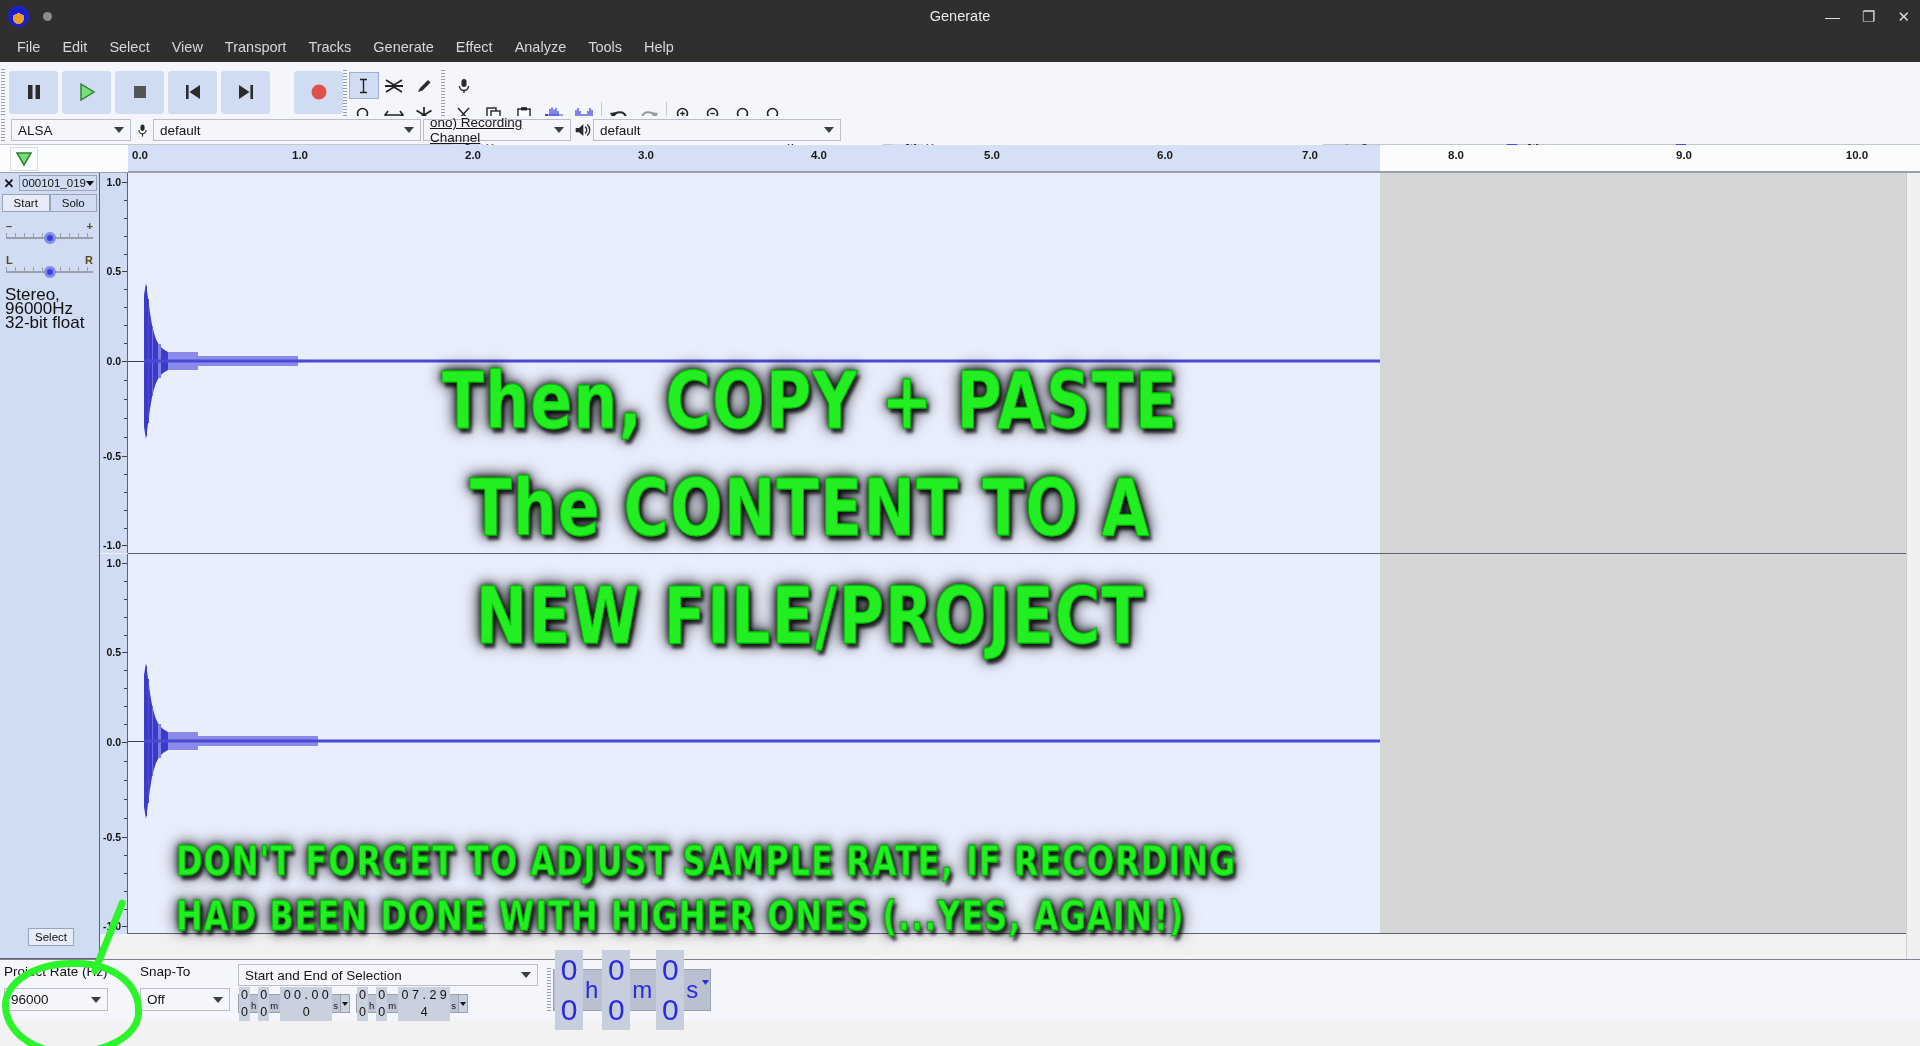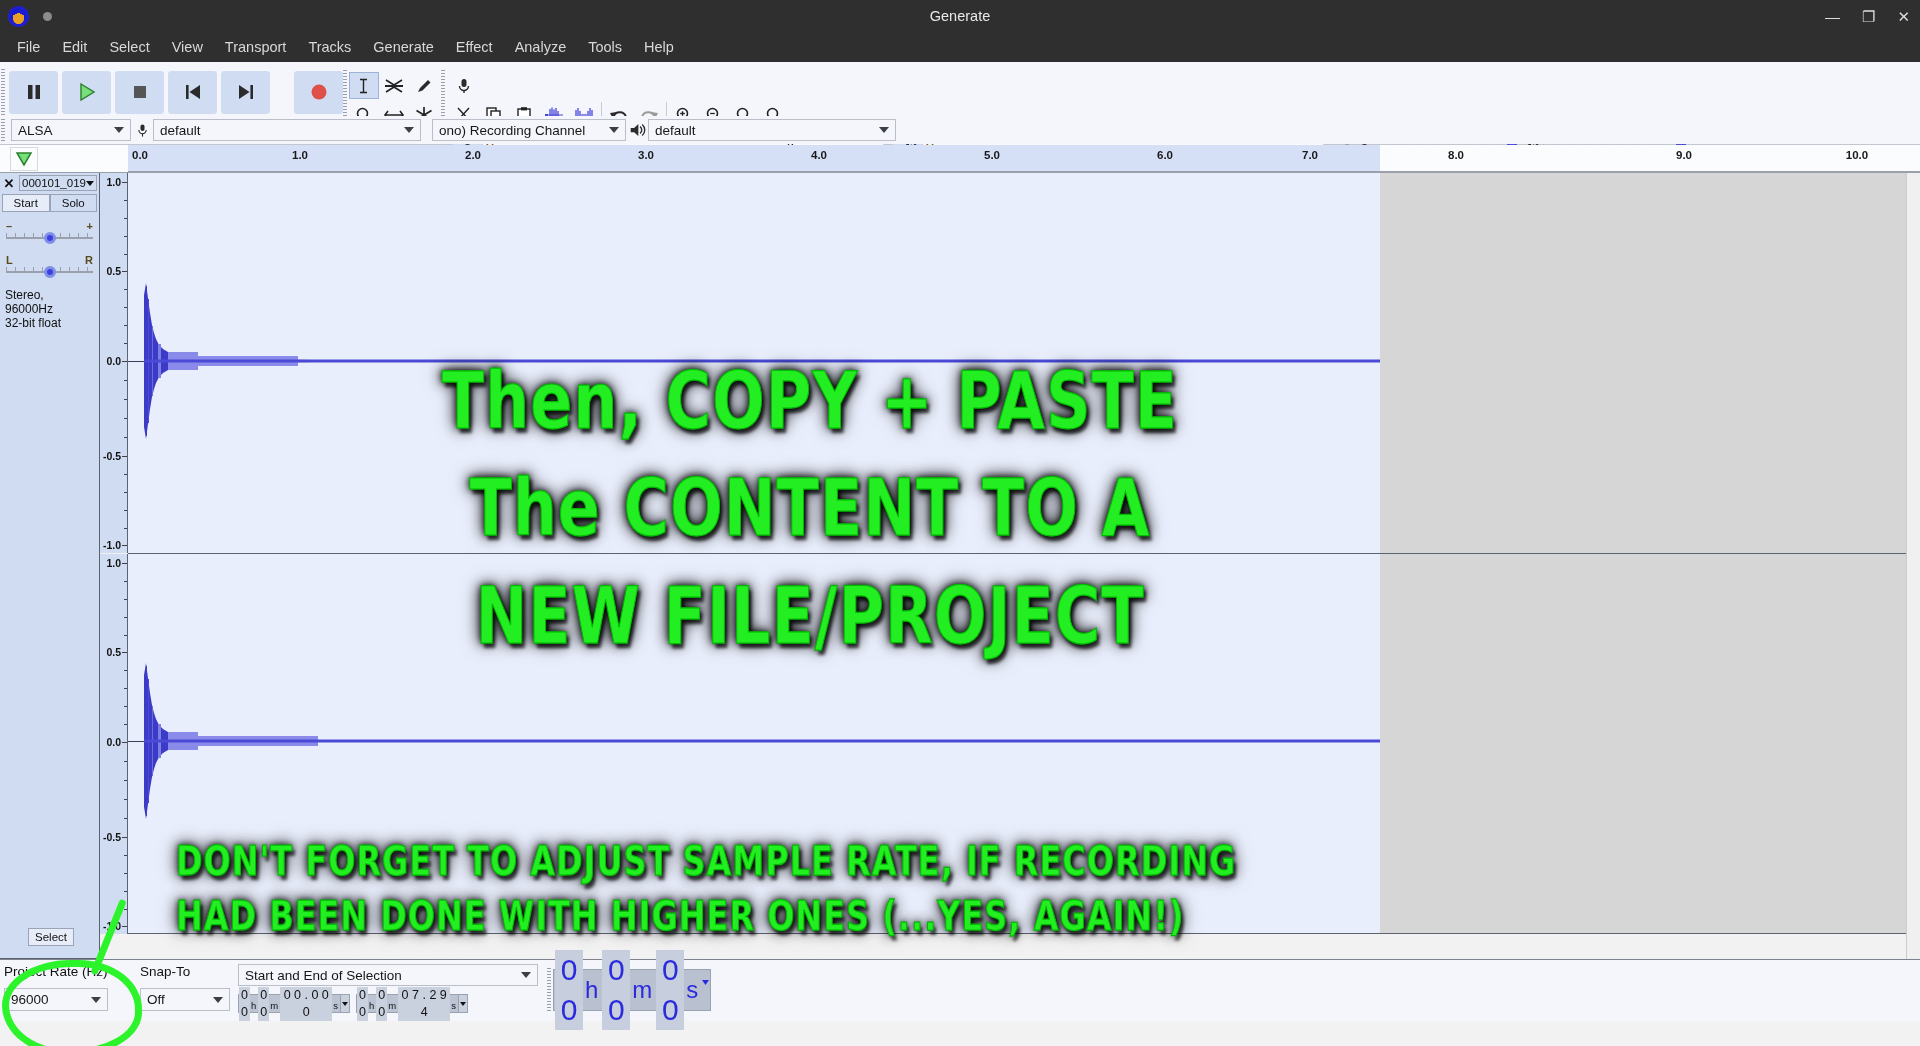--- a/index.html
+++ b/index.html
@@ -192,21 +192,21 @@
   .tp-slider .track2 { position:absolute; left:0; right:0; top:17px; height:2px; background:#9aa0ab; }
   .tp-slider .ticks2 {
     position:absolute; left:0; right:0; top:13px; height:5px;
     background-image: repeating-linear-gradient(to right, #9aa0ab 0 1px, transparent 1px 9px);
   }
   .tp-slider .knob2 {
     position:absolute; top:12px; left:50%; transform:translateX(-50%);
     width:12px; height:12px; border-radius:50%; background:#3f3fe0;
     border: 3px solid #7f8fe8;
   }
-  .tp-info { padding: 8px 5px 0 5px; font-size:12px; color:#111; line-height:14px; }
+  .tp-info { padding: 8px 5px 0 5px; font-size:17px; color:#111; line-height:14px; }
   .tp-select-btn {
     position:absolute; bottom: 12px; left: 28px; width: 46px; height: 18px;
     border:1px solid #9aa4b6; background:#e6ecf8; font-size:11.5px; color:#111;
     text-align:center; line-height:16px;
   }
 
   
   .vruler {
     position: absolute; left: 100px; width: 28px;
     background: #cfdcf2; border-right: 1px solid #5b6270;
@@ -643,21 +643,21 @@
       <svg width="13" height="17" viewBox="0 0 16 19">
           <rect x="5.5" y="2" width="5" height="8" rx="2.5" fill="#2b2b2b"></rect>
           <path d="M3.5 9a4.5 4.5 0 0 0 9 0" stroke="#2b2b2b" stroke-width="1.4" fill="none"></path>
           <line x1="8" y1="13.5" x2="8" y2="17" stroke="#2b2b2b" stroke-width="1.4"></line>
         </svg>
     </div>
     <div class="combo" style="width:268px;">
       <span>default</span>
         <span class="arrow"></span>
     </div>
-    <div class="combo" style="width:194px; margin-left:11px;">
+    <div class="combo" style="width:148px; margin-left:2px;text-decoration:underline;">
       <span>ono) Recording Channel</span>
         <span class="arrow"></span>
     </div>
     <div class="dev-icon">
       <svg width="17" height="16" viewBox="0 0 20 18">
           <polygon points="2,6.5 6,6.5 11,2 11,16 6,11.5 2,11.5" fill="#2b2b2b"></polygon>
           <path d="M13 5 A5 5 0 0 1 13 13" stroke="#2b2b2b" stroke-width="1.6" fill="none"></path>
           <path d="M15.5 2.5 A8.5 8.5 0 0 1 15.5 15.5" stroke="#2b2b2b" stroke-width="1.6" fill="none"></path>
         </svg>
     </div>

